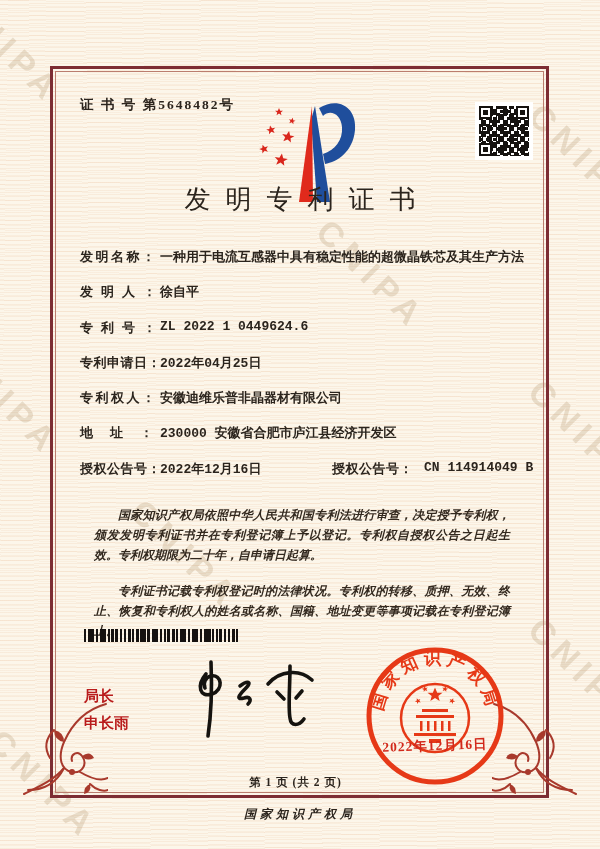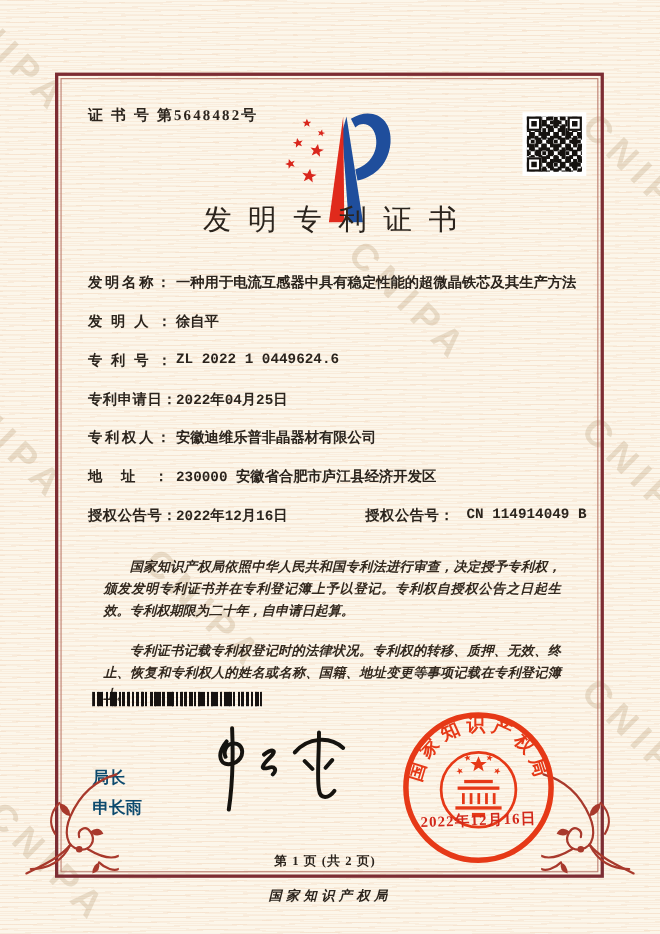--- a/index.html
+++ b/index.html
@@ -44,21 +44,21 @@
   .paras{position:absolute;left:78px;top:489px;width:448px;z-index:3;font-style:italic;
          font-size:12px;line-height:20px;color:#33291f;text-align:justify;}
   .paras p{margin:16px;text-indent:2em;font-weight:600;}
   .barcode{position:absolute;left:84px;top:629px;width:154px;height:13px;z-index:3;
       background:
         repeating-linear-gradient(90deg,#161210 0 2px,transparent 2px 4px),
         repeating-linear-gradient(90deg,transparent 0 5px,#161210 5px 8px,transparent 8px 13px),
         repeating-linear-gradient(90deg,#161210 0 1px,transparent 1px 9px);}
   .officer{position:absolute;left:84px;top:682px;z-index:3;
            font-family:"Liberation Sans","DejaVu Sans",sans-serif;font-weight:600;font-size:15px;
-           line-height:27px;color:#0c4a6e;margin-top:12px;}
+           line-height:27px;color:#b91c1c;}
   .signature{position:absolute;left:178px;top:656px;z-index:3;}
   .seal{position:absolute;left:362px;top:643px;width:146px;height:146px;z-index:5;}
   .seal-date{position:absolute;left:-6px;top:94px;width:158px;text-align:center;font-size:13.5px;
              font-weight:700;color:#d2281a;letter-spacing:1px;transform:rotate(-2deg);white-space:nowrap;}
   .page-info{position:absolute;left:0;top:775px;width:591px;text-align:center;font-size:11.5px;
              font-weight:600;letter-spacing:1px;z-index:3;}
   .footer-note{position:absolute;left:0;top:806px;width:600px;text-align:center;font-size:12px;
                font-weight:600;letter-spacing:4px;font-style:italic;z-index:3;}
 </style>
 </head>

